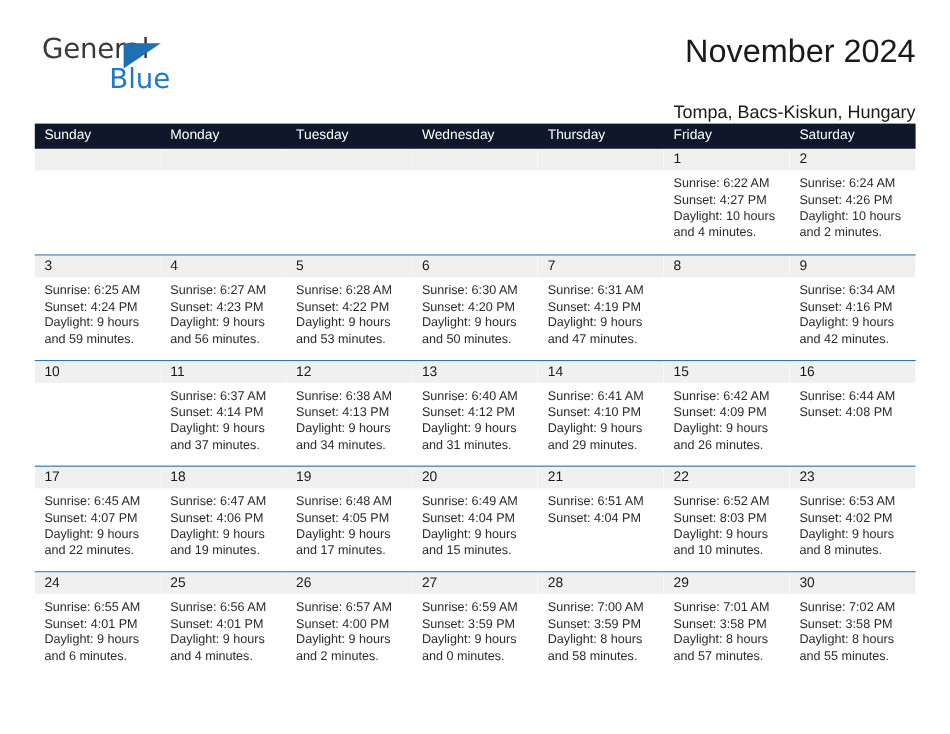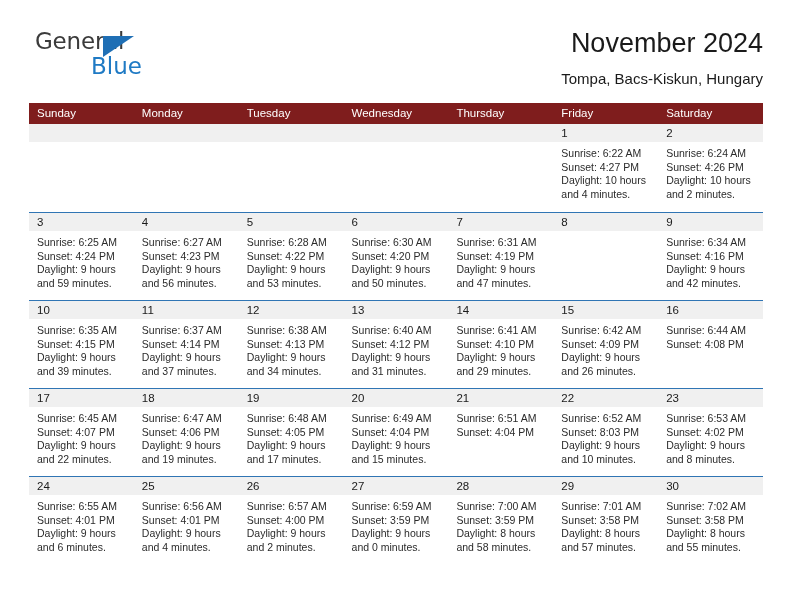--- a/index.html
+++ b/index.html
@@ -75,39 +75,39 @@
     text-align: right;
   }
   .cal-title {
     font-size: 27px;
     font-weight: 400;
     color: #1a1a1a;
     line-height: 34px;
     white-space: nowrap;
   }
   .cal-subtitle {
-    margin-top: 9px;
+    margin-top: 24px;
     font-size: 15px;
     font-weight: 400;
     color: #1a1a1a;
     line-height: 19px;
     white-space: nowrap;
   }
 
   
   .calendar {
     position: absolute;
     left: 29px;
     top: 103px;
     width: 734px;
   }
 
   .weekdays {
     display: flex;
-    background: #7f1d1d;
+    background: #0f172a;
     height: 21px;
   }
   .weekday {
     flex: 1 1 0;
     color: #ffffff;
     font-size: 11.5px;
     line-height: 21px;
     padding-left: 8px;
     box-sizing: border-box;
     white-space: nowrap;
@@ -270,25 +270,20 @@
             <div class="day-info">
               <div>Sunrise: 6:34 AM</div>
               <div>Sunset: 4:16 PM</div>
               <div class="daylight-line">Daylight: 9 hours and 42 minutes.</div>
             </div>
           </div>
         </div>
         <div class="week">
           <div class="day">
             <div class="day-number">10</div>
-            <div class="day-info">
-              <div>Sunrise: 6:35 AM</div>
-              <div>Sunset: 4:15 PM</div>
-              <div class="daylight-line">Daylight: 9 hours and 39 minutes.</div>
-            </div>
           </div>
           <div class="day">
             <div class="day-number">11</div>
             <div class="day-info">
               <div>Sunrise: 6:37 AM</div>
               <div>Sunset: 4:14 PM</div>
               <div class="daylight-line">Daylight: 9 hours and 37 minutes.</div>
             </div>
           </div>
           <div class="day">

